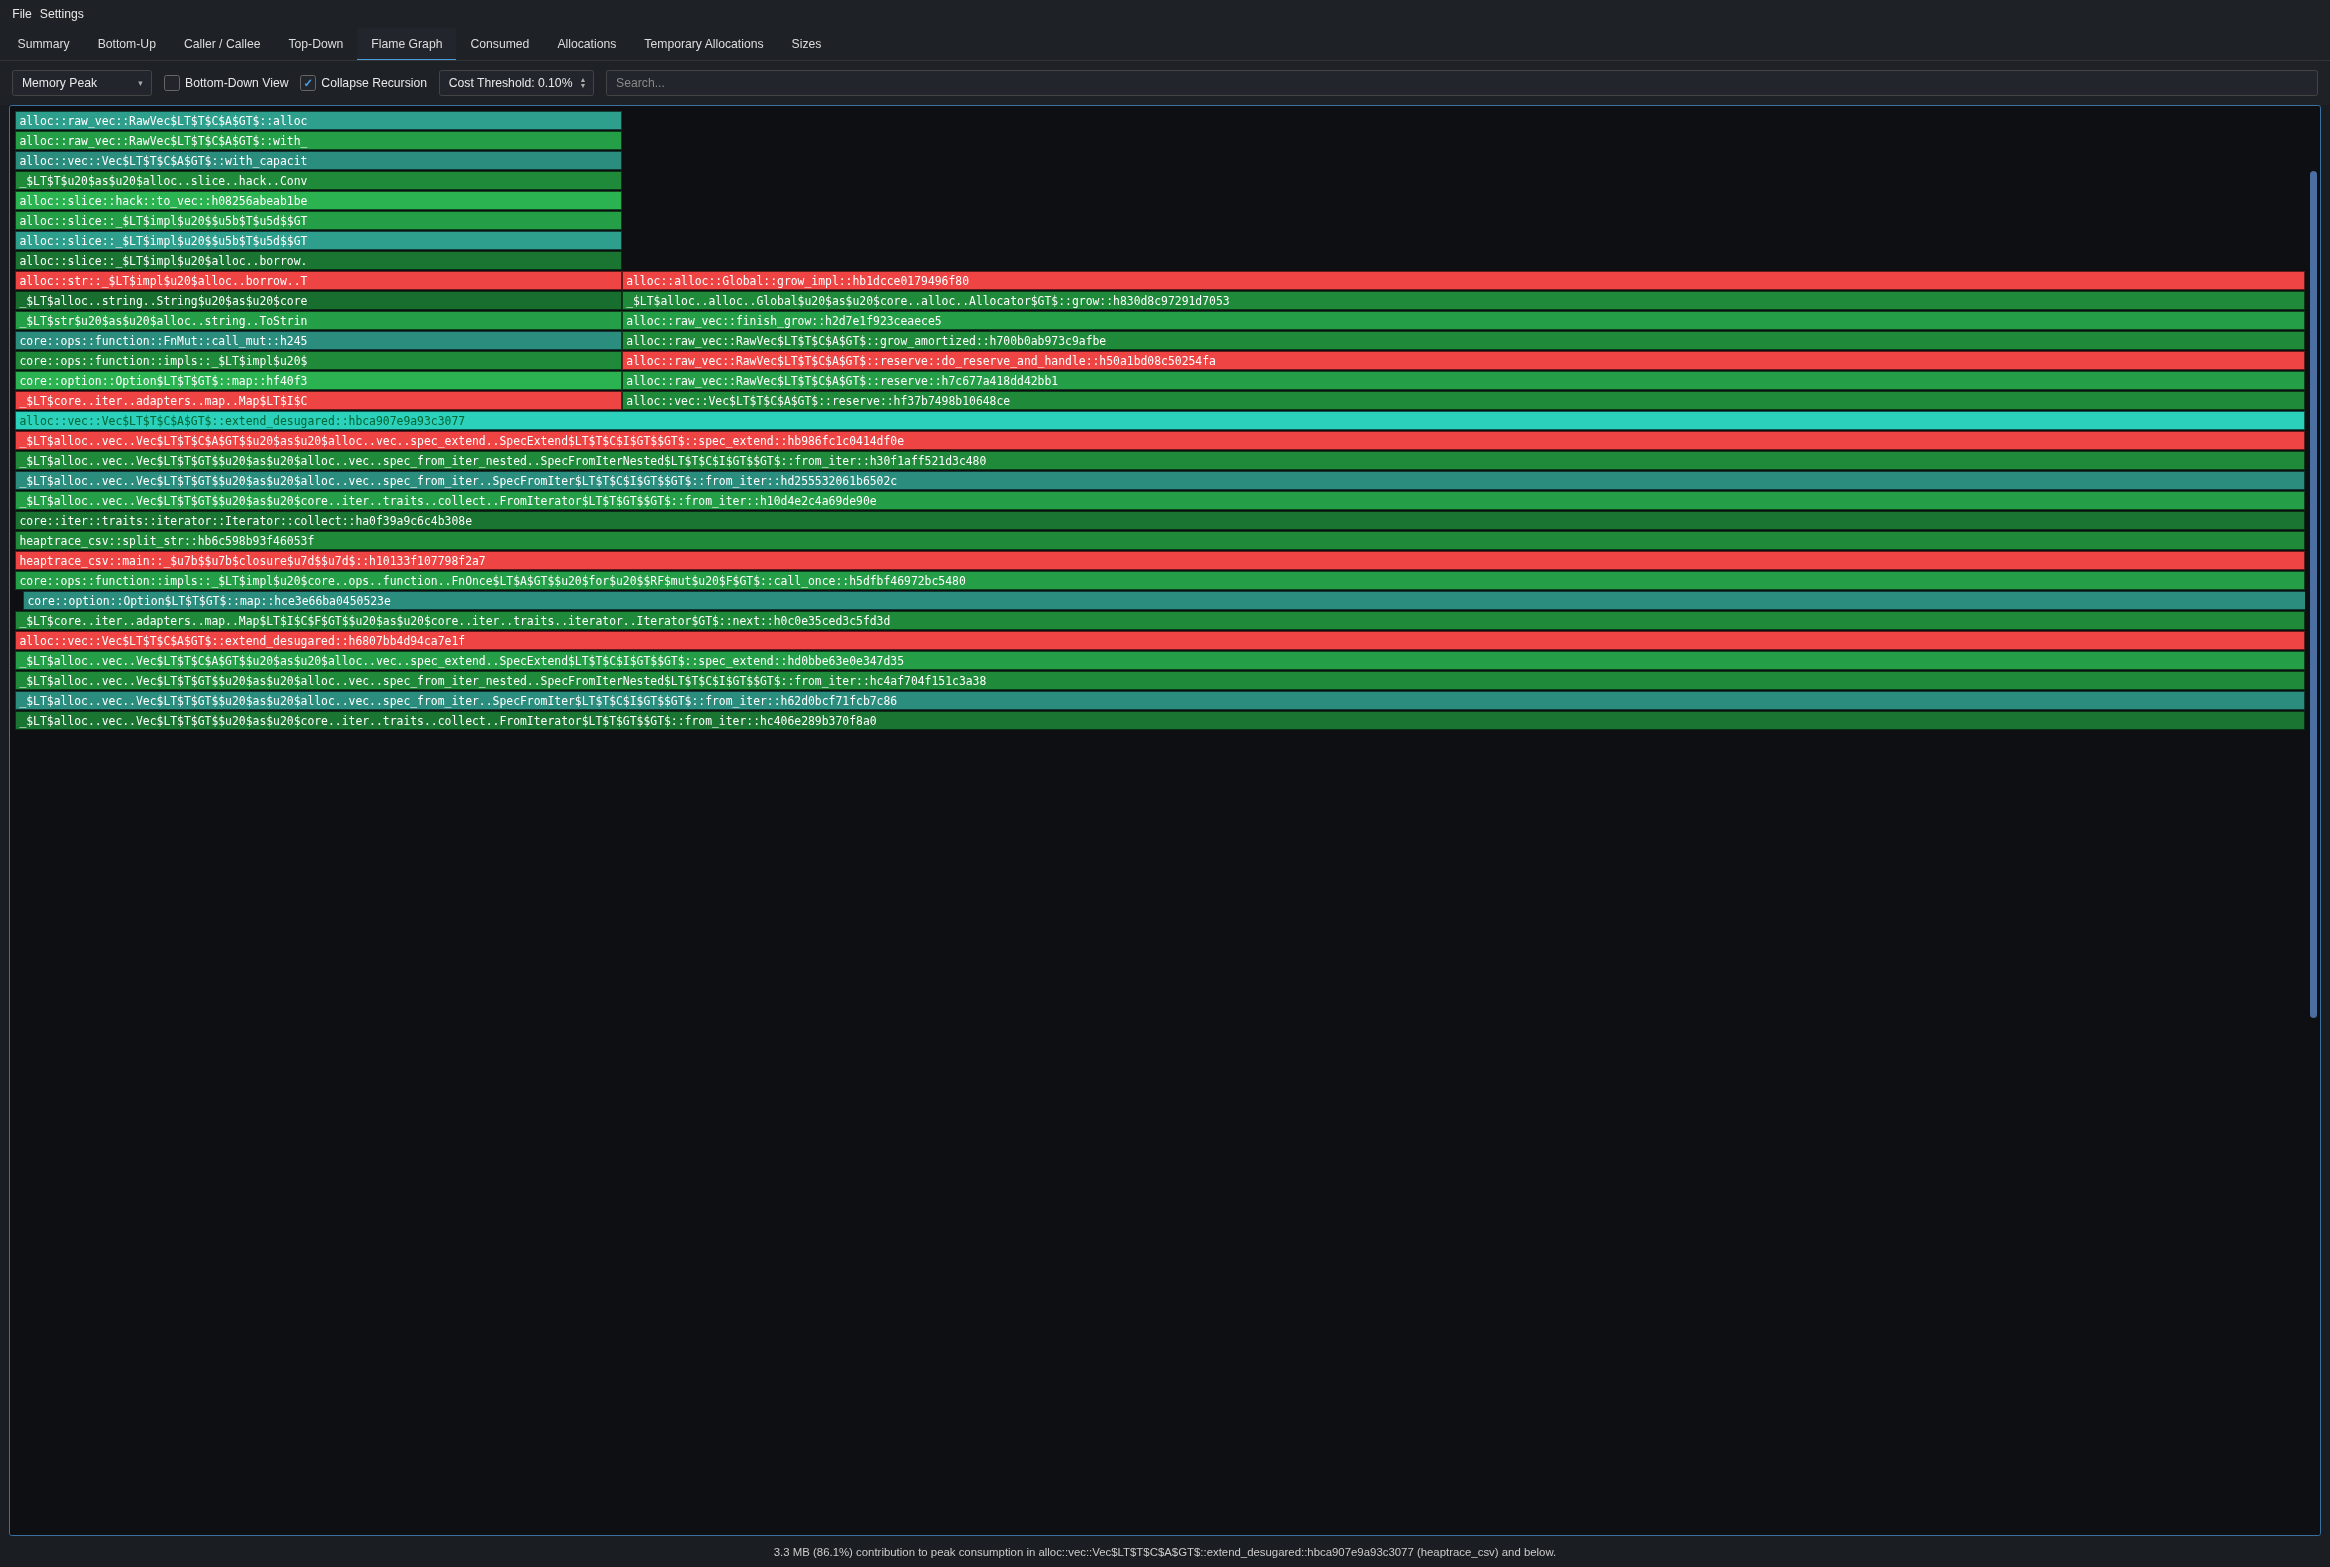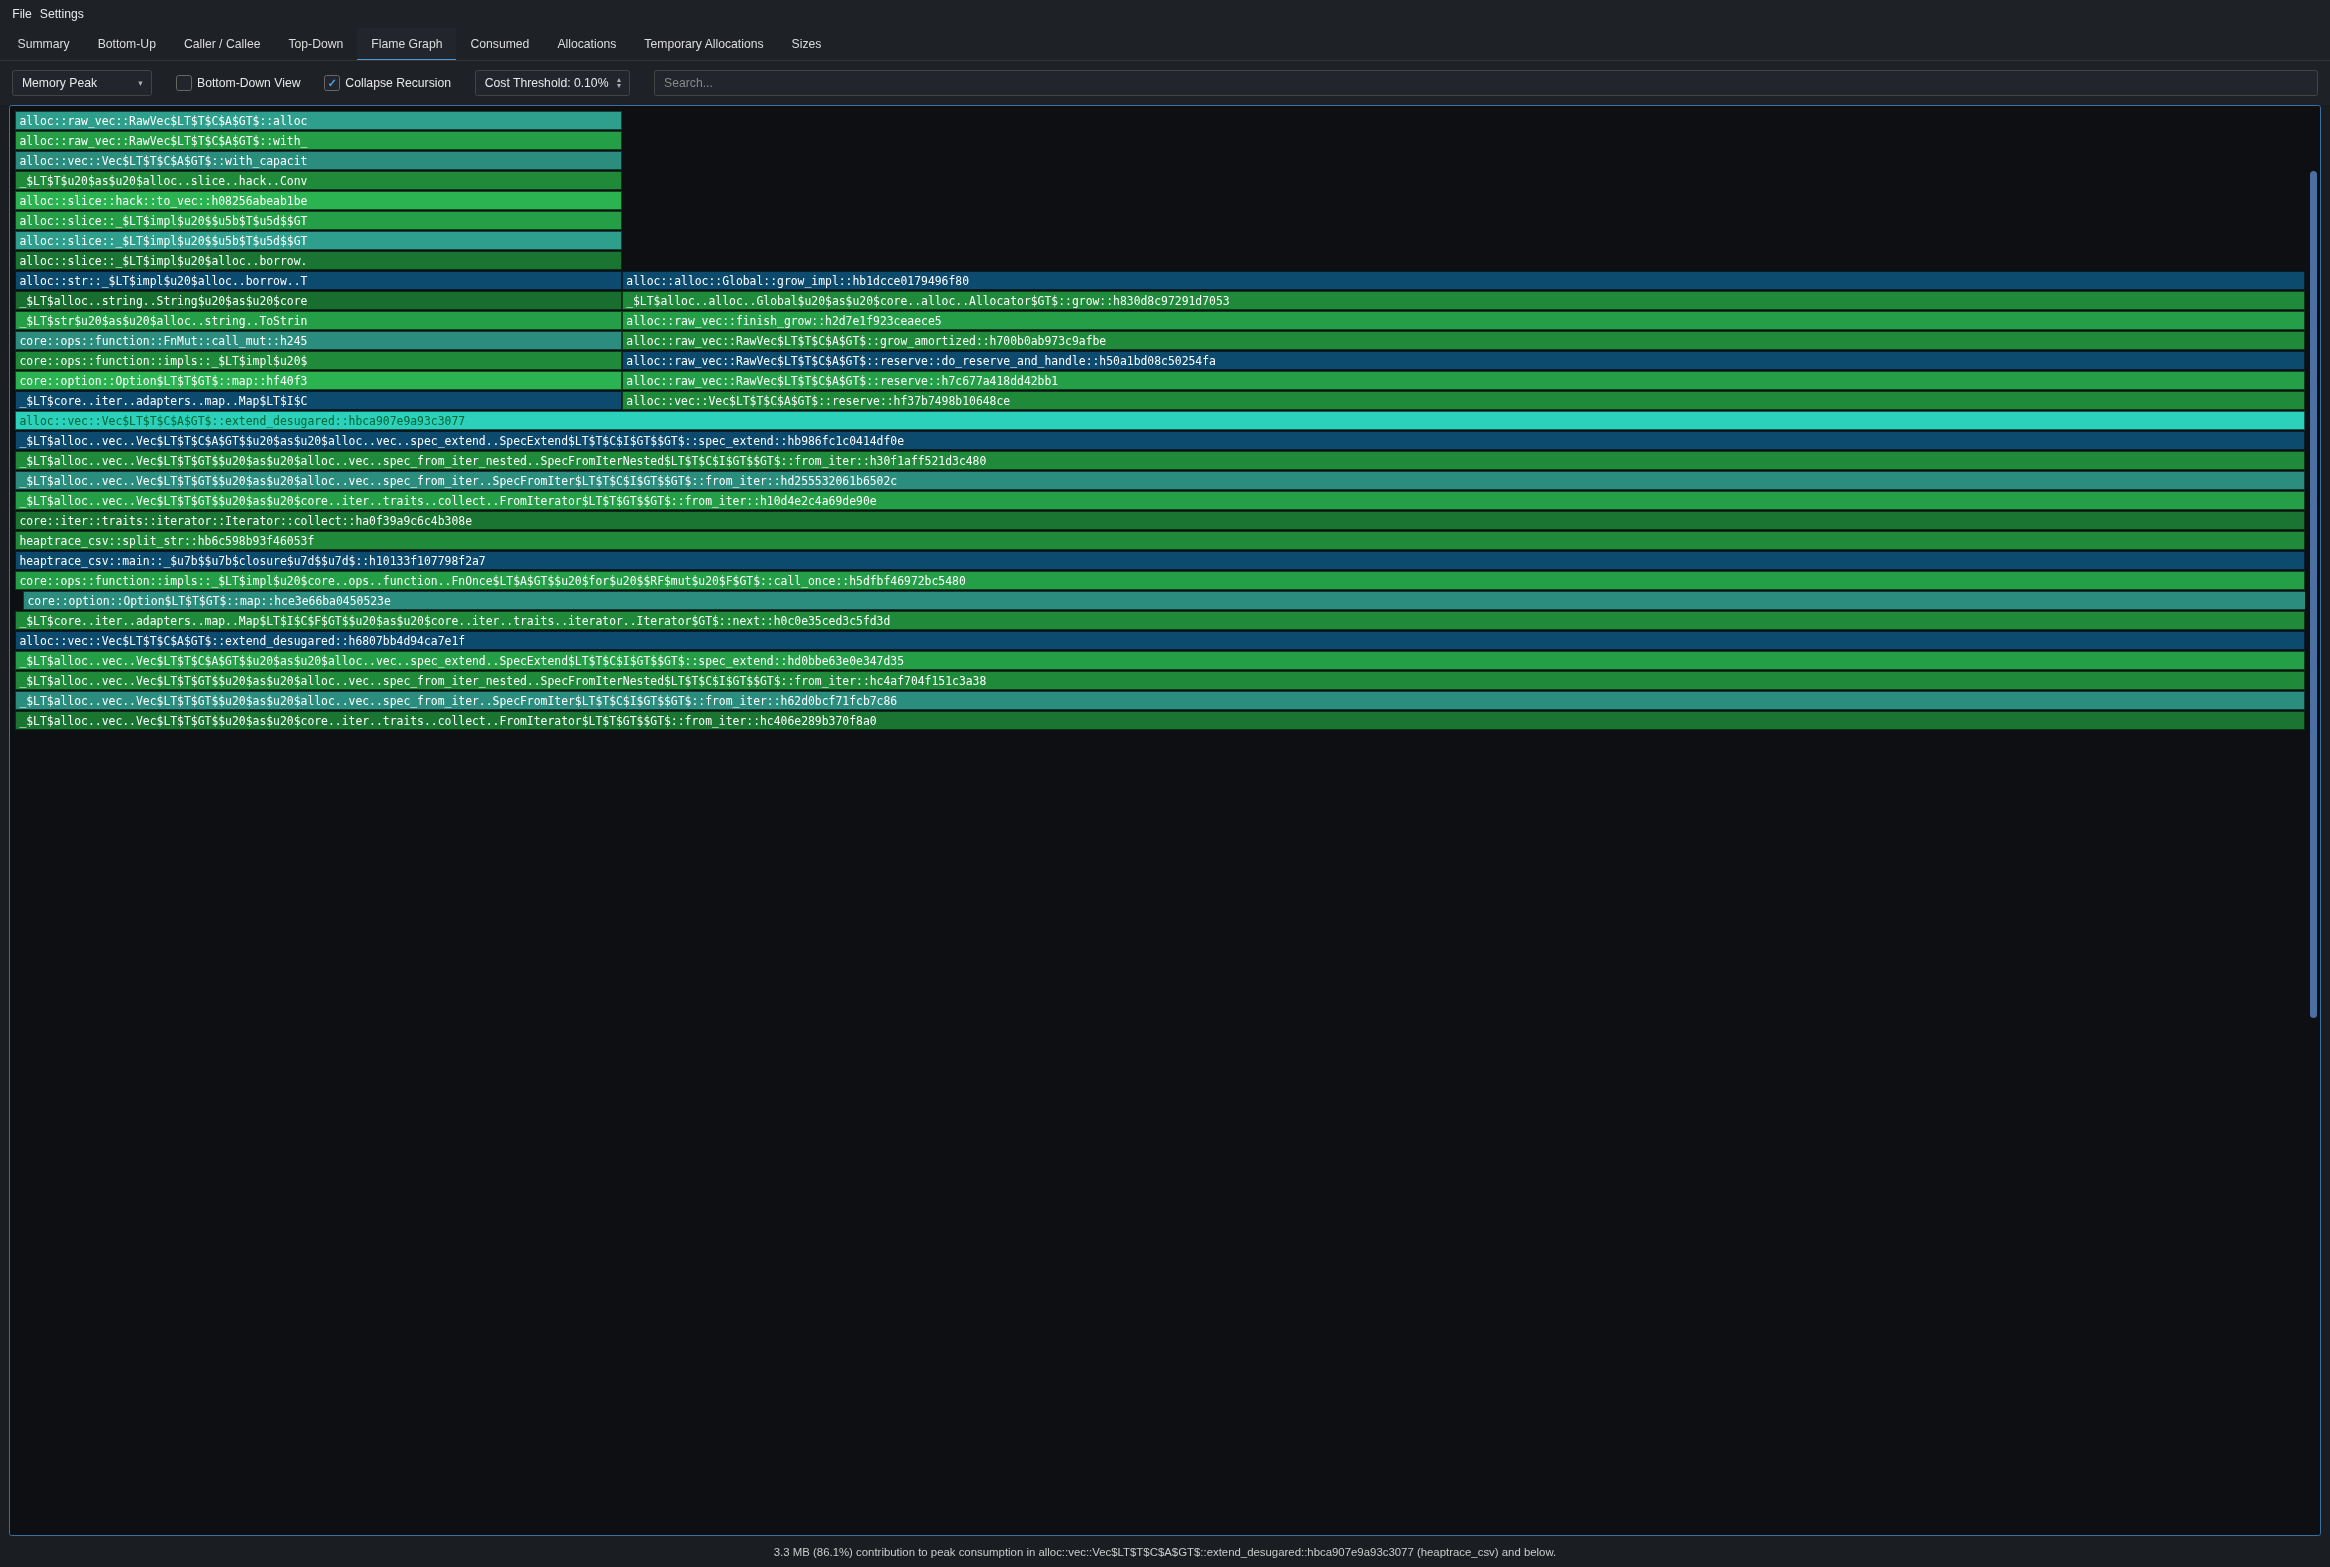--- a/index.html
+++ b/index.html
@@ -38,21 +38,21 @@
   }
   .tab.active {
     border-bottom: 1.7px solid #4a9edb;
     background: #22262c;
   }
 
   
   .toolbar {
     display: flex;
     align-items: center;
-    gap: 24px;
+    gap: 12px;
     padding: 8.7px 12.2px;
     background: #1e2126;
   }
   .select {
     display: flex;
     align-items: center;
     justify-content: space-between;
     height: 26px;
     padding: 0 8.7px;
     border: 0.9px solid #444;
@@ -142,21 +142,21 @@
   
   .statusbar {
     padding: 5.2px 8.7px 8.7px 8.7px;
     font-size: 11.4px;
     color: #ccc;
     text-align: center;
   }
 
   
   .c-teal1 { background: #2e9f8d; }
-  .c-teal2 { background: #0c4a6e; }
+  .c-teal2 { background: #ef4444; }
   .c-teal3 { background: #2a8d7e; }
   .c-green1 { background: #1e8a3a; }
   .c-green2 { background: #249f47; }
   .c-green3 { background: #2bb352; }
   .c-green4 { background: #1a7432; }
   .c-cyan  { background: #2bd1bb; color:#063; }
   .c-darkgreen { background: #176e2e; }
 </style>
 </head>
 <body>

